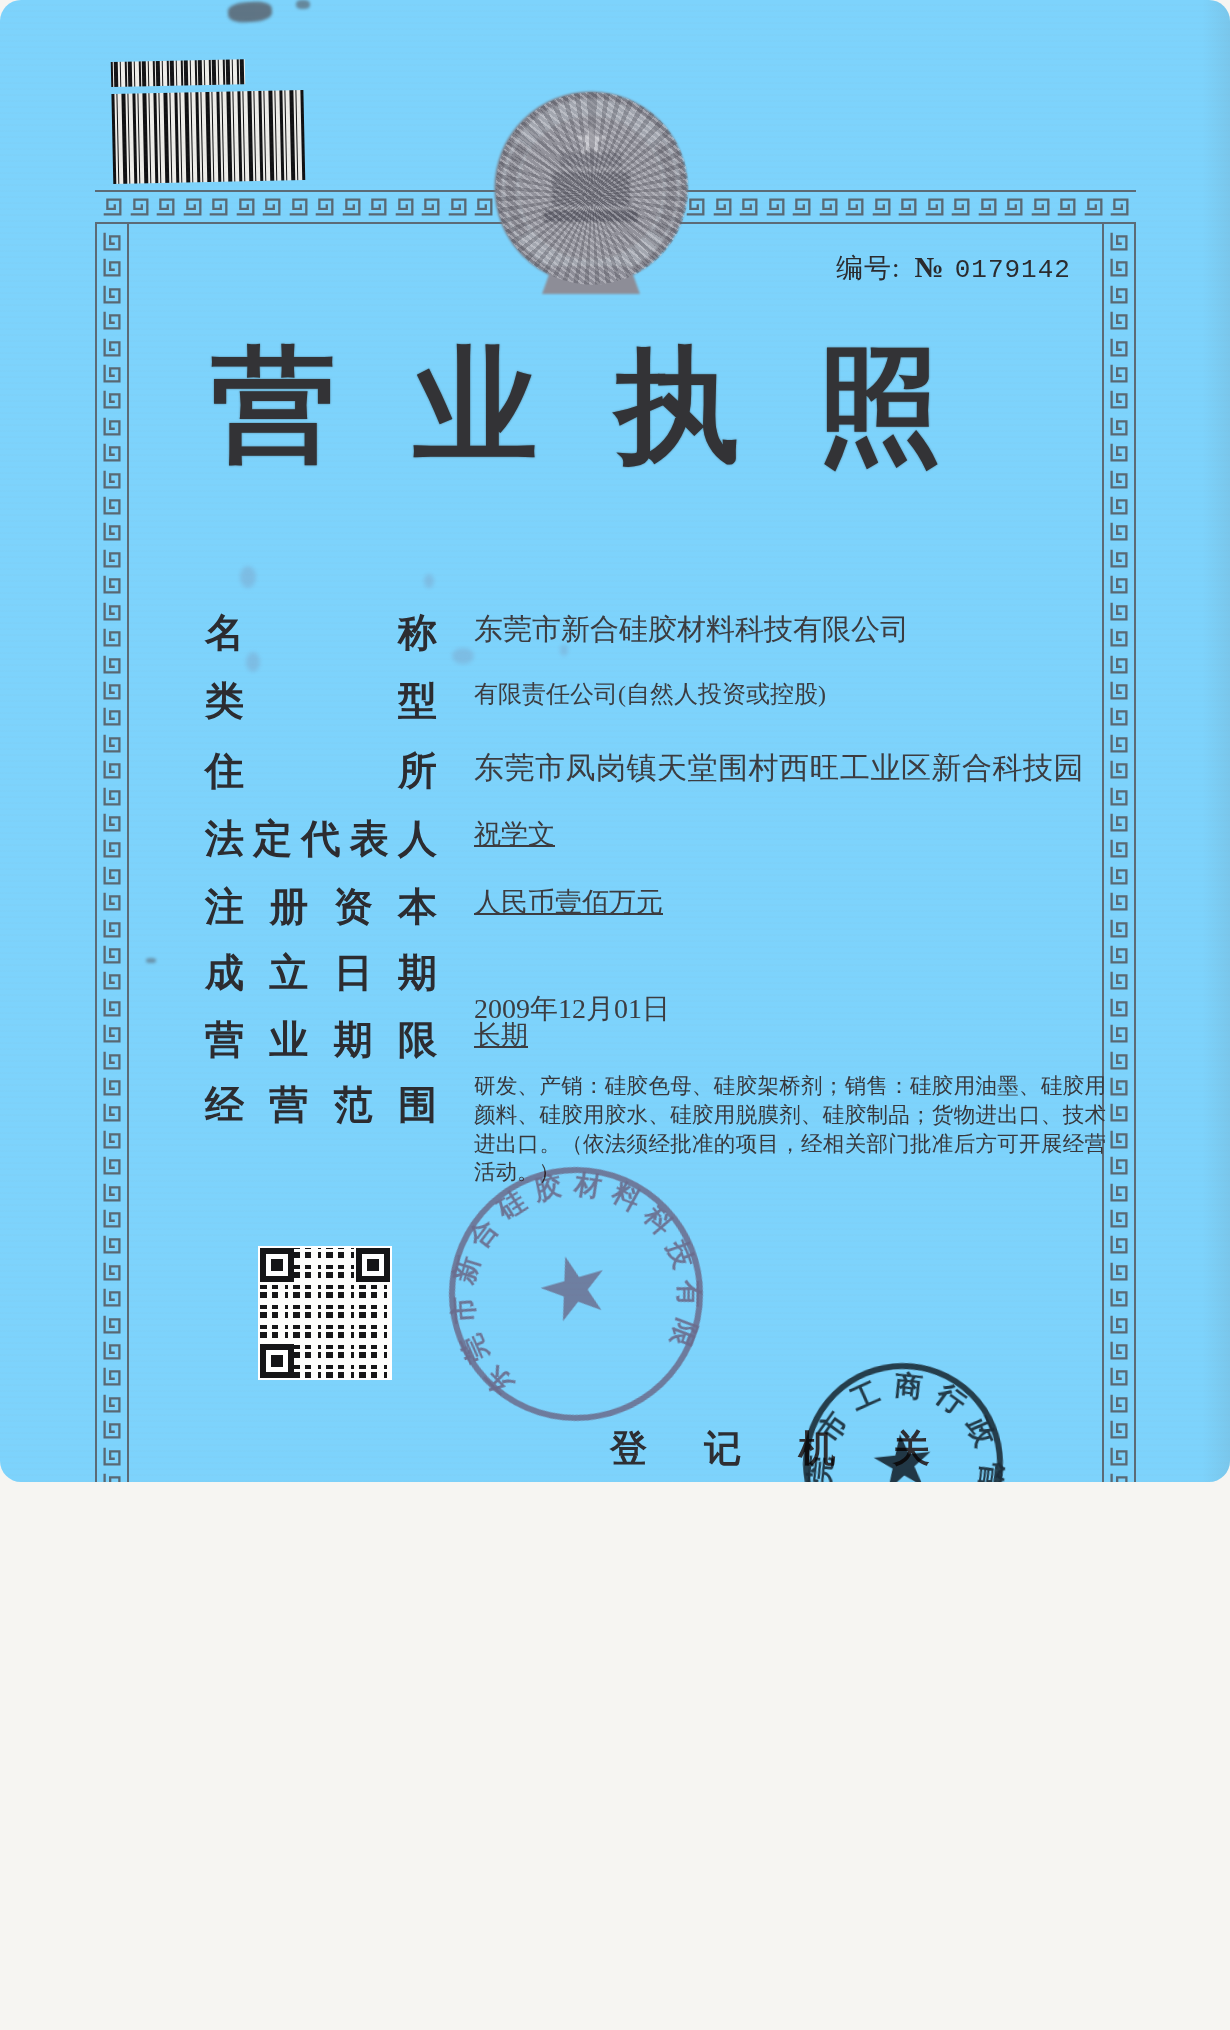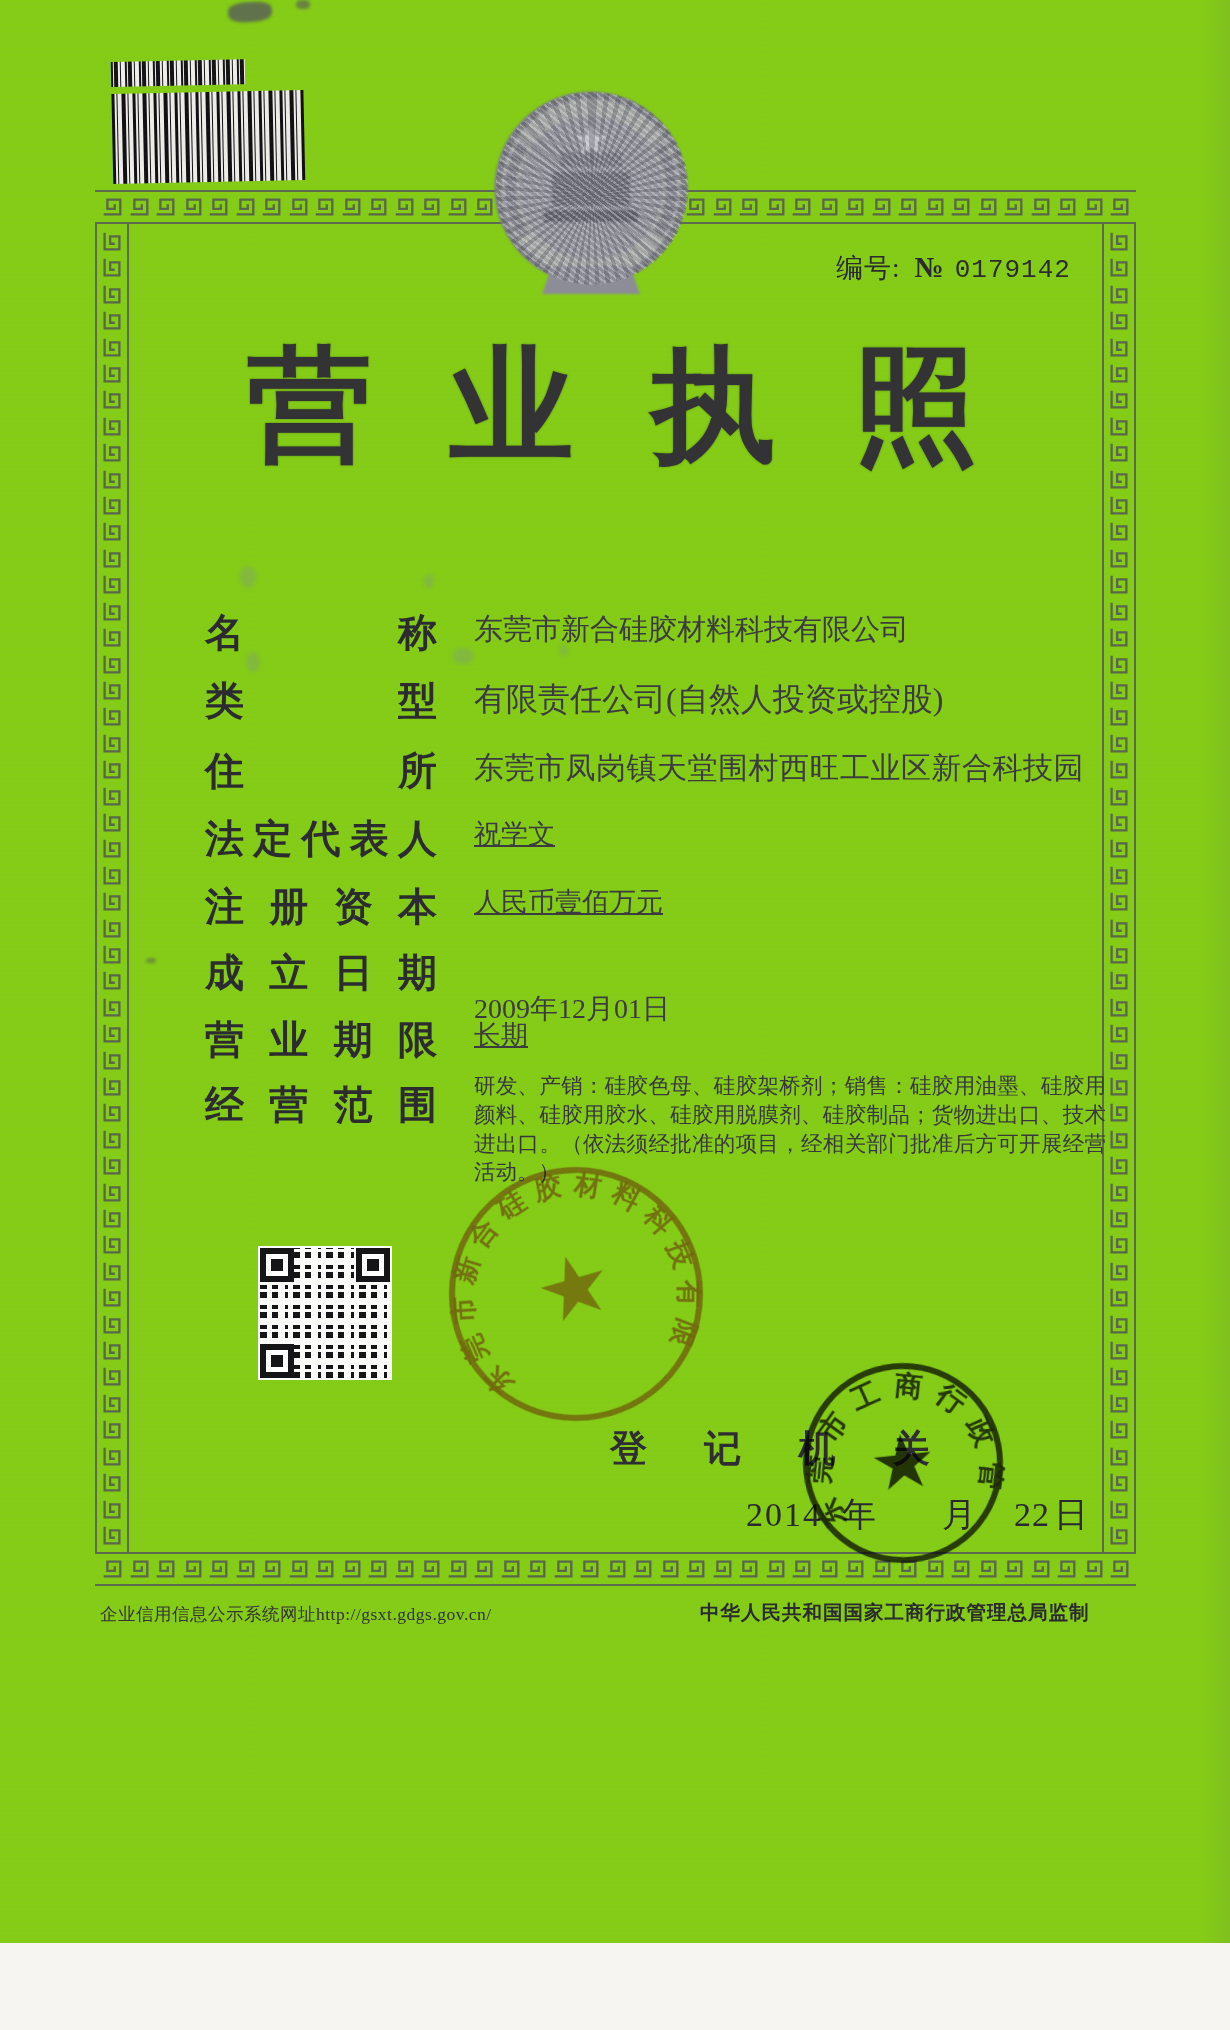--- a/index.html
+++ b/index.html
@@ -1,17 +1,17 @@
 <!DOCTYPE html>
 <html><head>
 <meta charset="utf-8">
 <style>
   html,body{margin:0;padding:0;}
   body{width:1230px;height:2030px;background:#f6f5f2;font-family:"Liberation Serif","DejaVu Serif",serif;}
-  .scan{position:relative;width:1230px;height:1943px;background:#84cc16;overflow:hidden;}
+  .scan{position:relative;width:1230px;height:1482px;background:#7dd3fc;overflow:hidden;border-radius:21px;}
   .scan::after{content:"";position:absolute;inset:0;pointer-events:none;
     background:repeating-linear-gradient(0deg,rgba(140,140,140,.025) 0 2px,transparent 2px 6px);}
   .right-shade{position:absolute;top:0;right:0;width:28px;height:100%;
     background:linear-gradient(90deg,transparent,rgba(90,90,90,.10));}
   
   .smudge{position:absolute;background:#55555c;border-radius:40%;filter:blur(1.5px);}
   .sm1{left:228px;top:2px;width:44px;height:20px;opacity:.75;transform:rotate(-4deg);}
   .sm2{left:296px;top:0;width:14px;height:9px;opacity:.6;}
   .sm3{left:146px;top:958px;width:10px;height:5px;opacity:.5;}
   .ghost{position:absolute;background:#7c86a8;border-radius:50%;filter:blur(2px);opacity:.28;}
@@ -48,32 +48,32 @@
   .mu{flex:0 0 auto;line-height:0;}
   .strip-v .mu svg{transform:rotate(90deg);}
   
   .serial{position:absolute;left:836px;top:250px;z-index:4;font-size:27px;color:#2b2b2e;
     letter-spacing:1px;white-space:nowrap;}
   .serial .no-symbol{font-weight:bold;font-size:29px;margin:0 10px 0 14px;}
   .serial .no-digits{font-family:"Liberation Mono","DejaVu Sans Mono",monospace;font-size:26px;}
   .title{position:absolute;left:95px;top:334px;width:1041px;z-index:4;text-align:center;
     font-family:"Liberation Sans","DejaVu Sans",sans-serif;font-weight:900;font-size:124px;
     line-height:1.15;color:#333336;letter-spacing:78px;margin-right:-78px;white-space:nowrap;
-    text-shadow:0 0 2px rgba(40,40,40,.55);filter:blur(.3px);padding-left:36px;}
+    text-shadow:0 0 2px rgba(40,40,40,.55);filter:blur(.3px);}
   .regno{position:absolute;left:612px;top:527px;z-index:4;font-size:31px;color:#333337;white-space:nowrap;}
   .regno .reg-label{letter-spacing:12px;}
   .regno .reg-number{margin-left:26px;letter-spacing:1px;}
   
   .field-row{position:absolute;left:0;top:0;width:100%;z-index:4;}
   .f-label{position:absolute;left:205px;width:232px;display:flex;justify-content:space-between;
     font-size:39px;font-weight:600;color:#2c2c30;line-height:1.1;}
   .f-value{position:absolute;left:474px;width:640px;font-size:29px;color:#3c3c40;line-height:1.2;}
   .r1{top:612px;} .r2{top:680px;} .r3{top:750px;} .r4{top:818px;}
   .r5{top:886px;} .r6{top:952px;} .r7{top:1019px;} .r8{top:1084px;}
-  .r2 .f-value{font-size:32px;}
+  .r2 .f-value{font-size:24px;}
   .r3 .f-value{font-size:30px;letter-spacing:.5px;}
   .r4 .f-value,.r5 .f-value,.r7 .f-value{font-size:27px;text-decoration:underline;}
   .r6 .f-value{font-size:28px;margin-top:40px;}
   .scope{top:-12px;font-size:21.5px !important;line-height:1.34;width:632px;color:#38383c;
     text-align:justify;}
   
   .qr{position:absolute;left:258px;top:1246px;width:134px;height:134px;background:#fff;z-index:4;}
   .qr .modules{position:absolute;inset:2px;
     background:repeating-linear-gradient(0deg,transparent 0 6px,#fdfdfc 6px 9px,transparent 9px 13px,#fdfdfc 13px 20px),
                repeating-linear-gradient(90deg,#151517 0 7px,#fdfdfc 7px 12px,#151517 12px 18px,#fdfdfc 18px 25px,#151517 25px 28px,#fdfdfc 28px 33px);}

